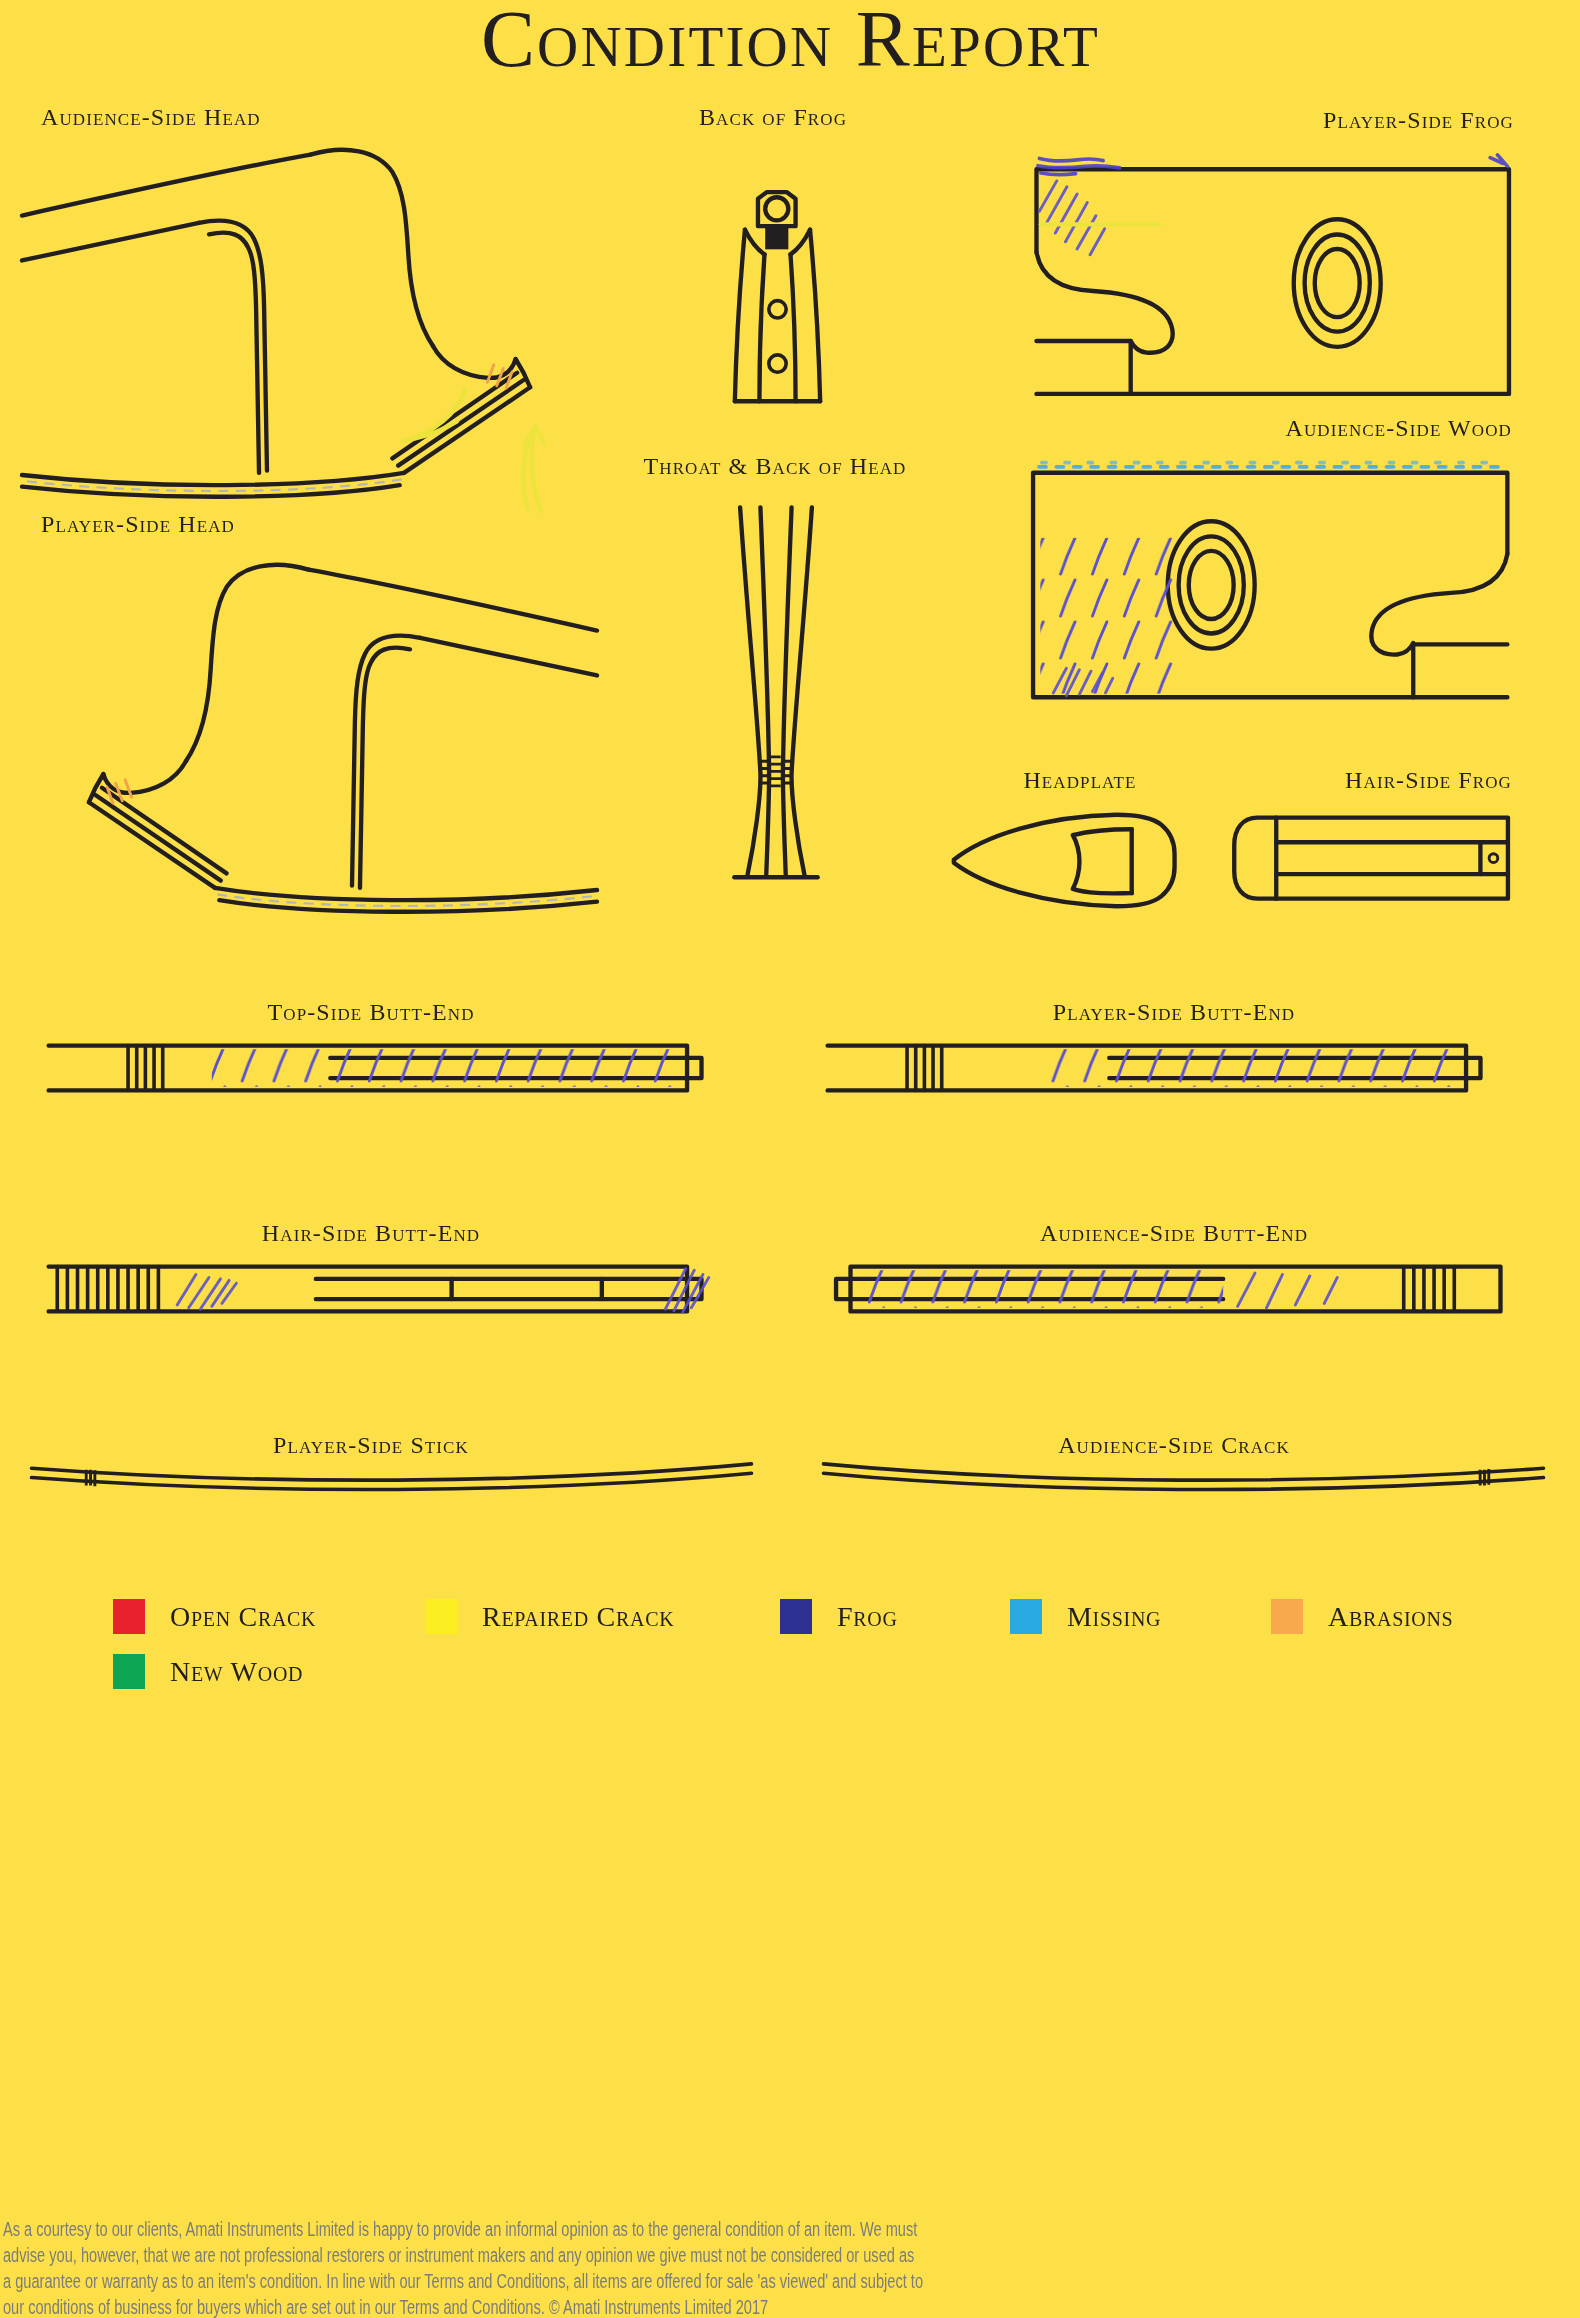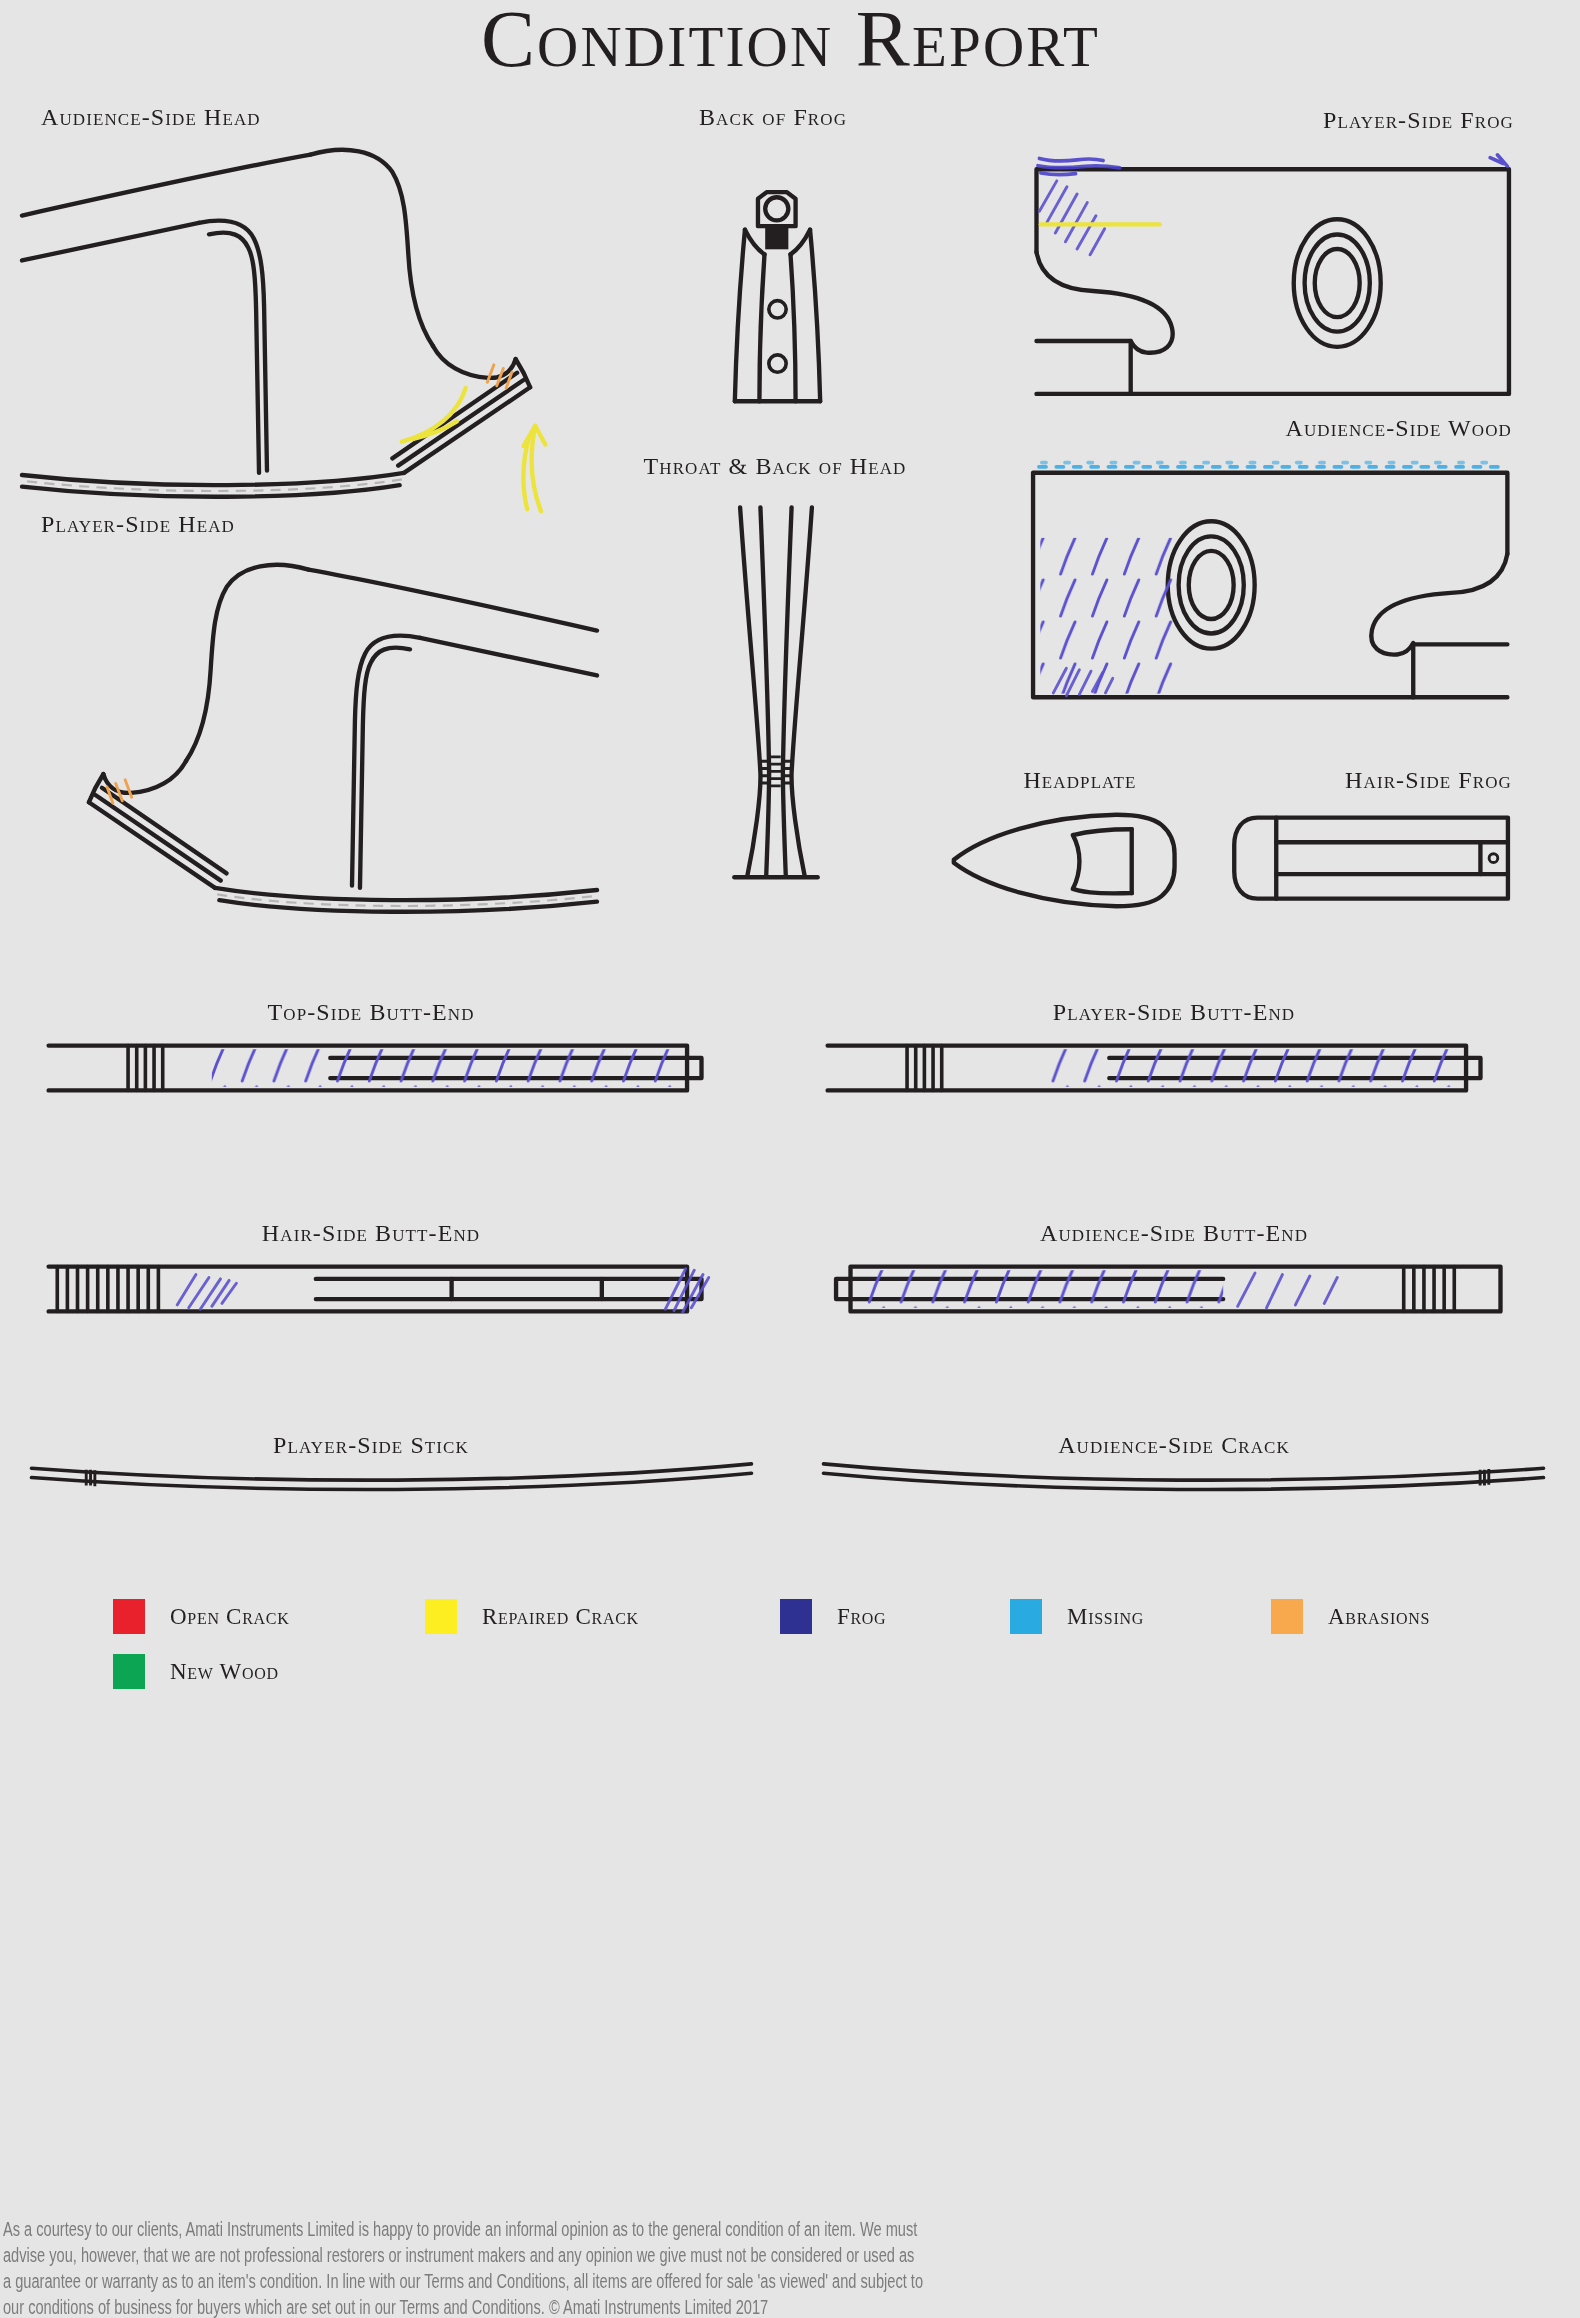--- a/index.html
+++ b/index.html
@@ -1,16 +1,16 @@
 <!DOCTYPE html>
 <html style="font-size:11.6px"><head>
 <meta charset="utf-8">
 <style>
   html,body{margin:0;padding:0;background:#fff;}
-  .page{position:relative;width:1581px;height:2319px;background:#e5e5e5;
+  .page{position:relative;width:1581px;height:2319px;background:#fde047;
         font-family:"Liberation Serif",serif;color:#231f20;overflow:hidden;}
   .title{position:absolute;left:0;right:0;top:-7.2px;margin:0;text-align:center;
          font-weight:normal;font-variant:small-caps;font-size:81px;letter-spacing:2.2px;}
   .lbl{position:absolute;font-variant:small-caps;font-size:24px;letter-spacing:1.1px;
        white-space:nowrap;line-height:26px;}
   .lbl.c{transform:translateX(-50%);}
   svg.diag{position:absolute;overflow:visible;}
   .ink{stroke:#231f20;stroke-width:6;fill:none;stroke-linecap:round;stroke-linejoin:round;}
   .ink5{stroke:#231f20;stroke-width:5;fill:none;stroke-linecap:round;}
   .ink4{stroke:#231f20;stroke-width:4;fill:none;stroke-linecap:butt;}
@@ -18,21 +18,21 @@
   .dashgray{stroke:#b5b5b5;stroke-width:3;fill:none;stroke-dasharray:14 10;}
   .wear{stroke:#5b51cf;stroke-width:4;fill:none;stroke-linecap:round;opacity:.9;}
   .scrib{stroke:#4a41c9;stroke-width:5;fill:none;stroke-linecap:round;opacity:.9;}
   .yel{stroke:#ece43c;stroke-width:6;fill:none;stroke-linecap:round;}
   .org{stroke:#efa24d;stroke-width:4;fill:none;stroke-linecap:round;}
   .miss{stroke:#4fb0e6;stroke-width:5;fill:none;stroke-linecap:round;}
   .leg{position:absolute;display:flex;align-items:center;gap:25px;}
   .sw{width:32px;height:35px;flex:0 0 auto;}
   .sw-red{background:#e8212d;} .sw-yellow{background:#fcee21;} .sw-navy{background:#2e3192;}
   .sw-blue{background:#29abe2;} .sw-orange{background:#f9a94d;} .sw-green{background:#0ca553;}
-  .leg .lab{font-variant:small-caps;font-size:23px;letter-spacing:0.7px;line-height:35px;white-space:nowrap;}
+  .leg .lab{font-variant:small-caps;font-size:28px;letter-spacing:0.7px;line-height:35px;white-space:nowrap;}
   .cbox{position:absolute;left:112px;top:1817px;width:1337px;height:245px;
         border:2.2px solid #4d4d4d;box-sizing:border-box;background:#fff;}
   .chead{height:78px;border-bottom:2.2px solid #4d4d4d;display:flex;align-items:center;
          padding-left:33px;font-variant:small-caps;font-size:32px;letter-spacing:0.7px;box-sizing:border-box;}
   .carea{height:162px;}
   .foot{position:absolute;left:2.9px;top:2216px;font-family:"Liberation Sans",sans-serif;
         font-size:20px;line-height:26px;color:#7c7c7c;transform:scaleX(0.73);
         transform-origin:0 0;white-space:nowrap;}
   .logo{position:absolute;right:16px;top:2216px;font-family:"Liberation Sans",sans-serif;
         font-size:100px;color:#333e5e;letter-spacing:1.4px;line-height:1;}

